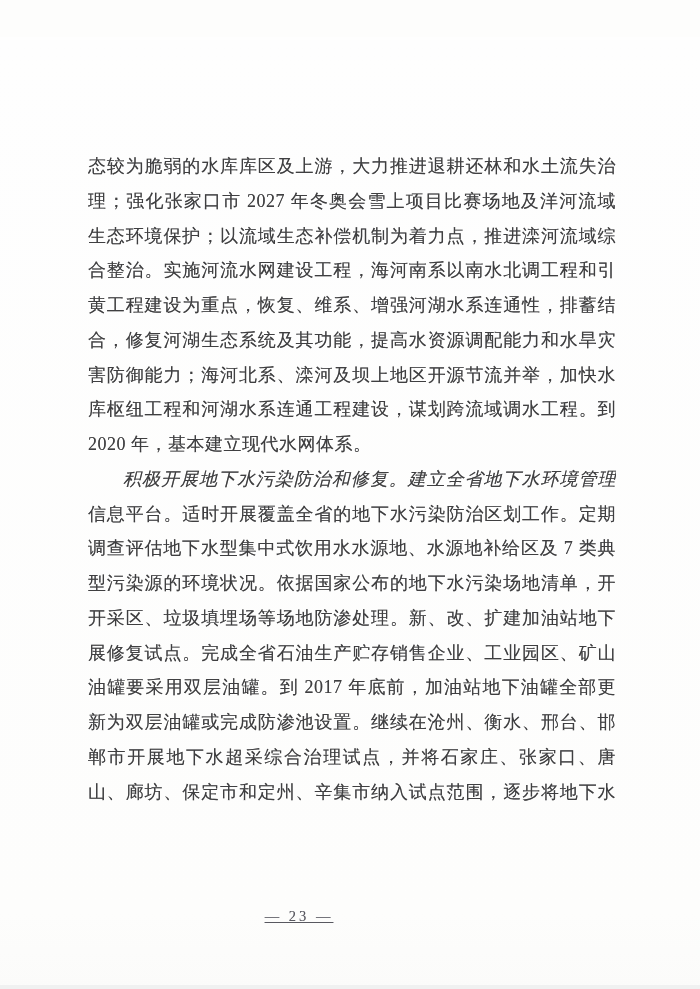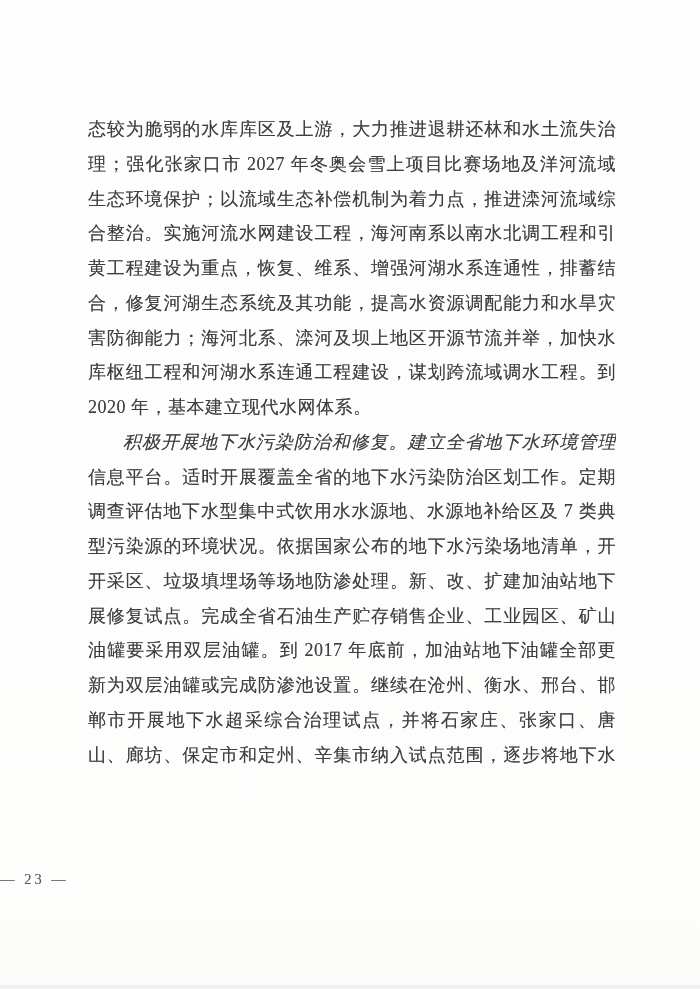--- a/index.html
+++ b/index.html
@@ -11,20 +11,21 @@
     height: 989px;
     background: #fdfdfc;
     position: relative;
     overflow: hidden;
     font-family: "Liberation Serif", "DejaVu Serif", serif;
   }
   .page {
     position: absolute;
     inset: 0;
     background: linear-gradient(180deg, #fefefe 0%, #fdfdfc 92%, #fbfbfa 100%);
+    margin-top: 37px;
   }
   .text-block {
     position: absolute;
     top: 112px;
     left: 88px;
     width: 528px;
     color: #3f3f41;
     font-size: 18px;
     text-shadow: 0 0 0.5px rgba(60,60,60,0.55);
   }
@@ -40,25 +41,26 @@
   }
   .line.ind {
     text-indent: 35px;
     font-style: italic;
   }
   .page-number {
     position: absolute;
     top: 871px;
     left: 0;
     width: 598px;
-    text-align: left;
+    text-align: center;
     font-size: 14.5px;
     color: #585860;
     letter-spacing: 3px;
     text-shadow: 0 0 0.5px rgba(80,80,90,0.4);
+    text-decoration: underline;
   }
   .scan-edge {
     position: absolute;
     left: 0;
     bottom: 0;
     width: 100%;
     height: 4px;
     background: #f0f1f1;
   }
 </style>

